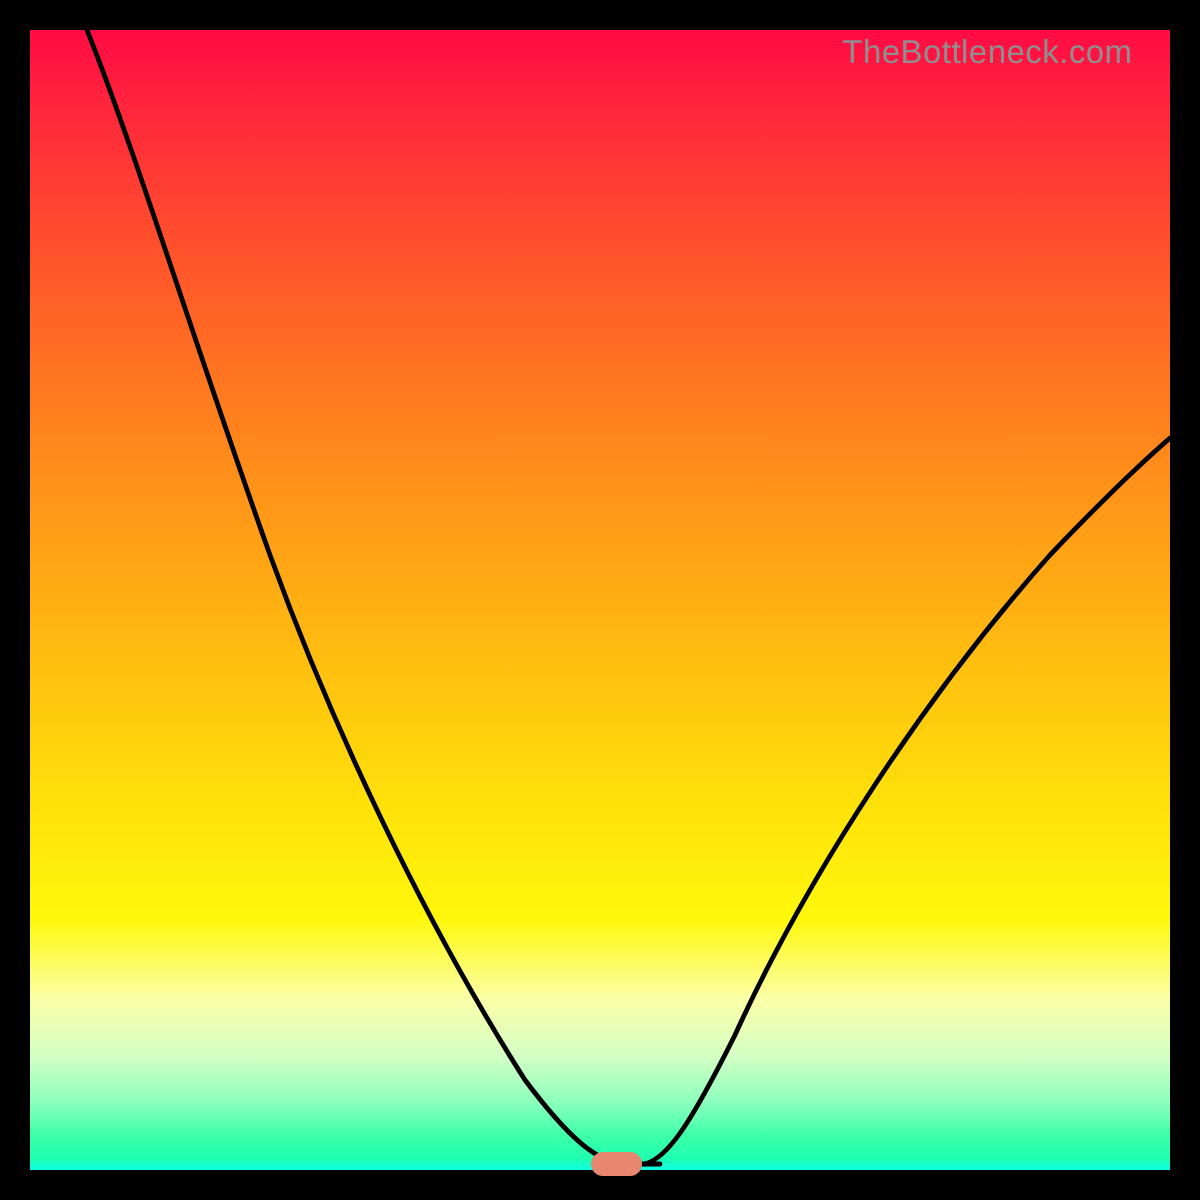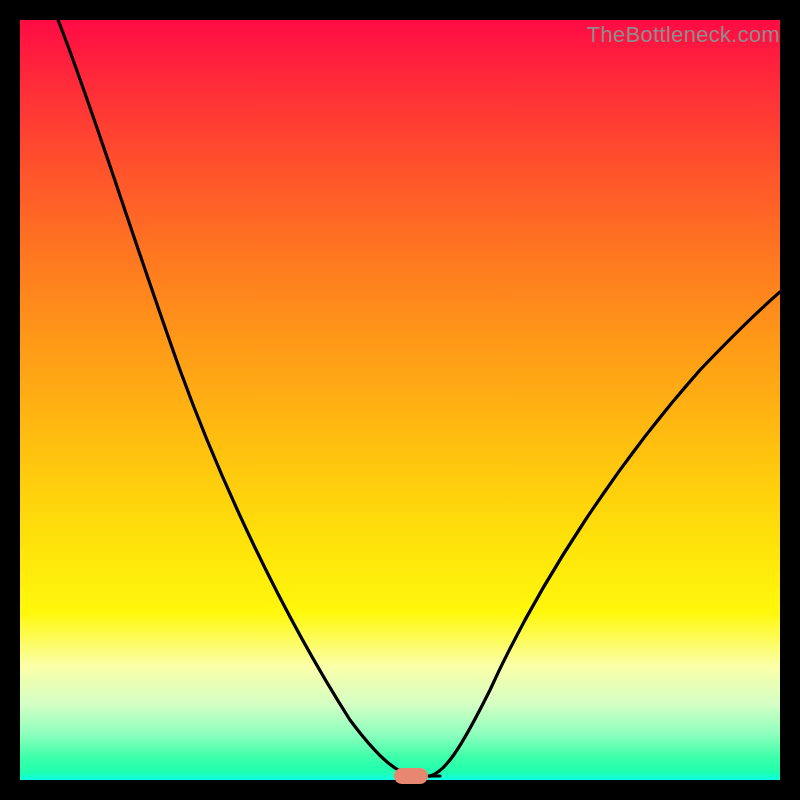--- a/index.html
+++ b/index.html
@@ -37,21 +37,21 @@
       #d4ffc4 90%,
       #8dffbd 94%,
       #3dffa9 97%,
       #1effb0 99%,
       #0effe6 100%
     );
   }
   .watermark {
     position: absolute;
     top: 2px;
-    right: 0;
+    right: 25px;
     color: #8f8f8f;
     font-size: 22px;
     font-weight: 500;
     letter-spacing: 0.3px;
     user-select: none;
   }
   svg.curve {
     position: absolute;
     left: 0;
     top: 0;

